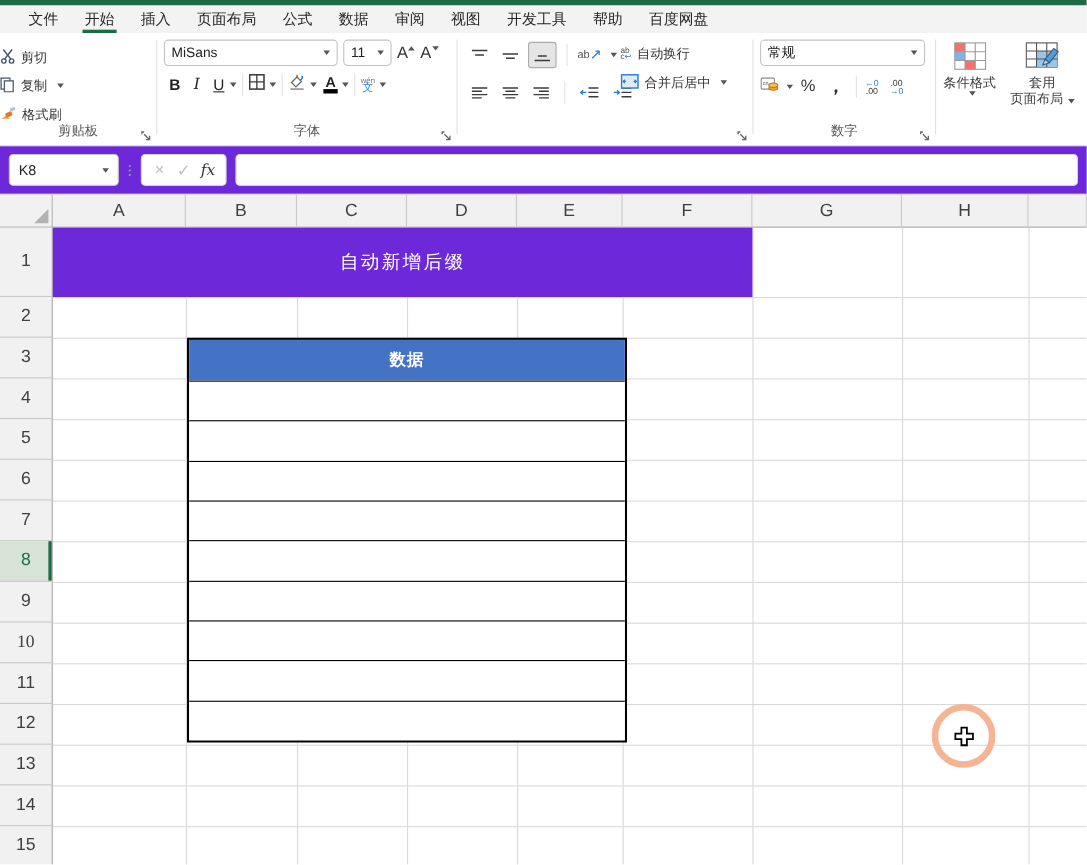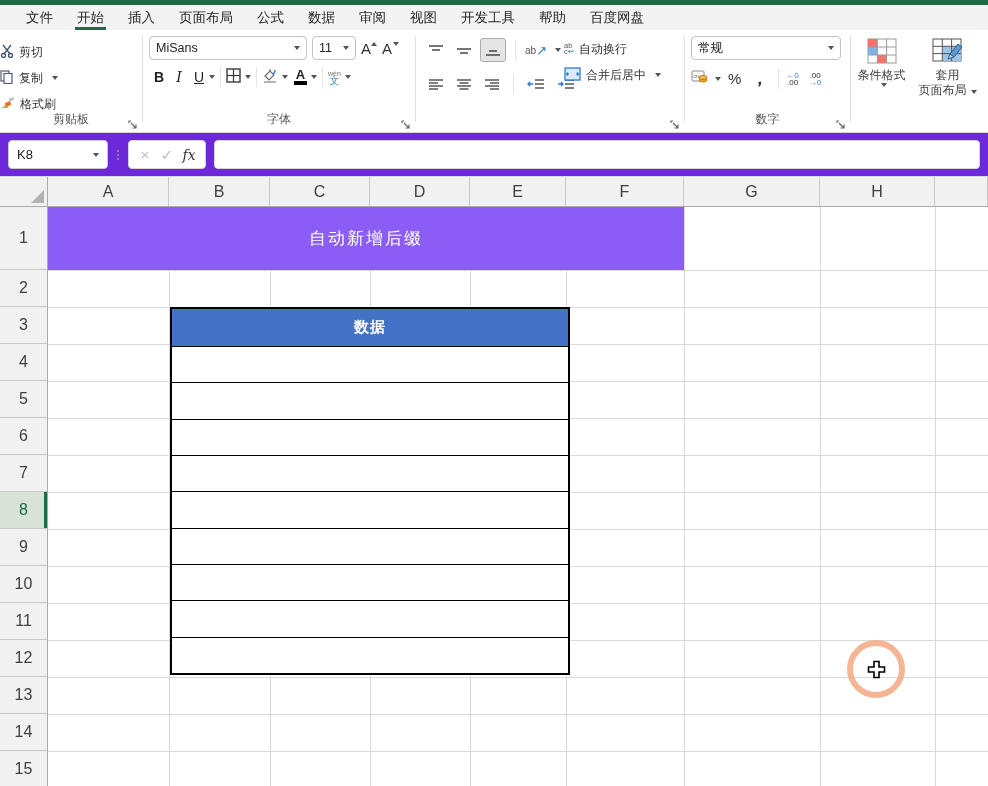--- a/index.html
+++ b/index.html
@@ -405,21 +405,21 @@
     <div class="rowheads" id="rowheads">
         <div class="rowcell" style="height: 63px;">1</div>
         <div class="rowcell" style="height: 37px;">2</div>
         <div class="rowcell" style="height: 37px;">3</div>
         <div class="rowcell" style="height: 37px;">4</div>
         <div class="rowcell" style="height: 37px;">5</div>
         <div class="rowcell" style="height: 37px;">6</div>
         <div class="rowcell" style="height: 37px;">7</div>
         <div class="rowcell sel" style="height: 37px;">8</div>
         <div class="rowcell" style="height: 37px;">9</div>
-        <div class="rowcell" style="height: 37px;">10</div>
+        <div class="rowcell" style="height: 37px; font-family: Liberation Serif, serif;">10</div>
         <div class="rowcell" style="height: 37px;">11</div>
         <div class="rowcell" style="height: 37px;">12</div>
         <div class="rowcell" style="height: 37px;">13</div>
         <div class="rowcell" style="height: 37px;">14</div>
         <div class="rowcell" style="height: 36px;">15</div>
       </div>
     <div id="gridlines">
         <div class="gline-v" style="left: 169px;"></div>
         <div class="gline-v" style="left: 270px;"></div>
         <div class="gline-v" style="left: 370px;"></div>
@@ -437,21 +437,21 @@
         <div class="gline-h" style="top: 315px;"></div>
         <div class="gline-h" style="top: 352px;"></div>
         <div class="gline-h" style="top: 389px;"></div>
         <div class="gline-h" style="top: 426px;"></div>
         <div class="gline-h" style="top: 463px;"></div>
         <div class="gline-h" style="top: 500px;"></div>
         <div class="gline-h" style="top: 537px;"></div>
         <div class="gline-h" style="top: 574px;"></div>
       </div>
 
-    <div class="banner" id="banner" style="left: 48px; top: 30px; width: 636px; height: 63px; background: #8b5cf6;">
+    <div class="banner" id="banner" style="left: 48px; top: 30px; width: 636px; height: 63px; background: #6d28d9;">
       <span>自动新增后缀</span>
     </div>
 
     <div class="sheettable" id="sheettable" style="left: 170px; top: 130px; width: 400px; height: 368px;">
       <div class="thead" id="thead" style="background: rgb(68, 114, 196);">数据</div>
       <div id="tbody" style="flex:1;display:flex;flex-direction:column">
           <div class="trow"></div>
           <div class="trow"></div>
           <div class="trow"></div>
           <div class="trow"></div>

